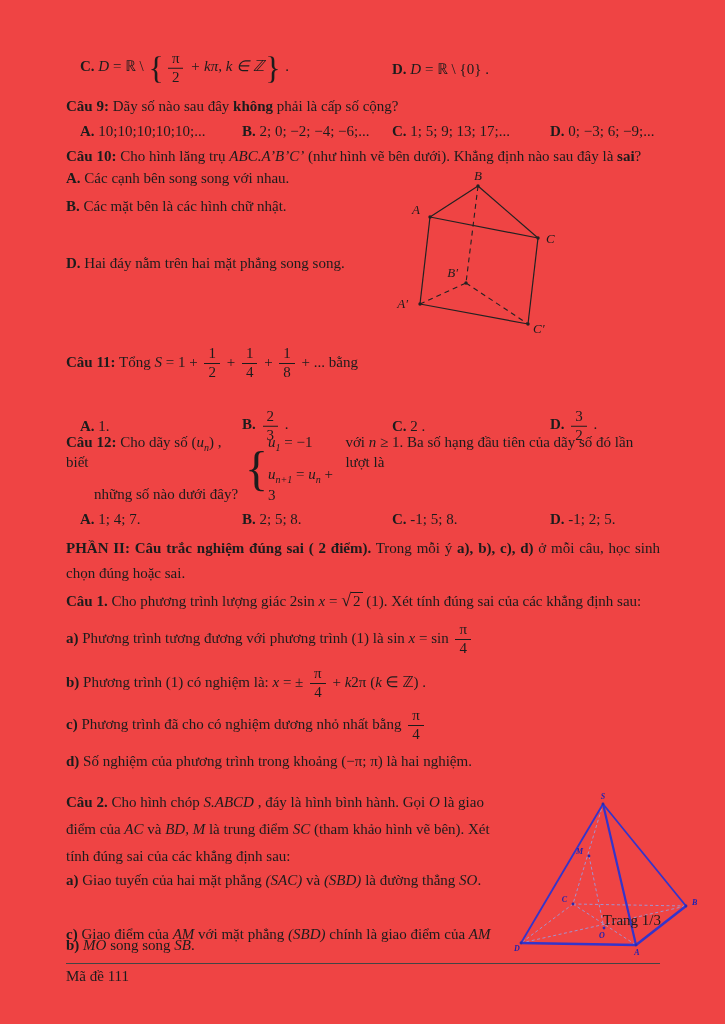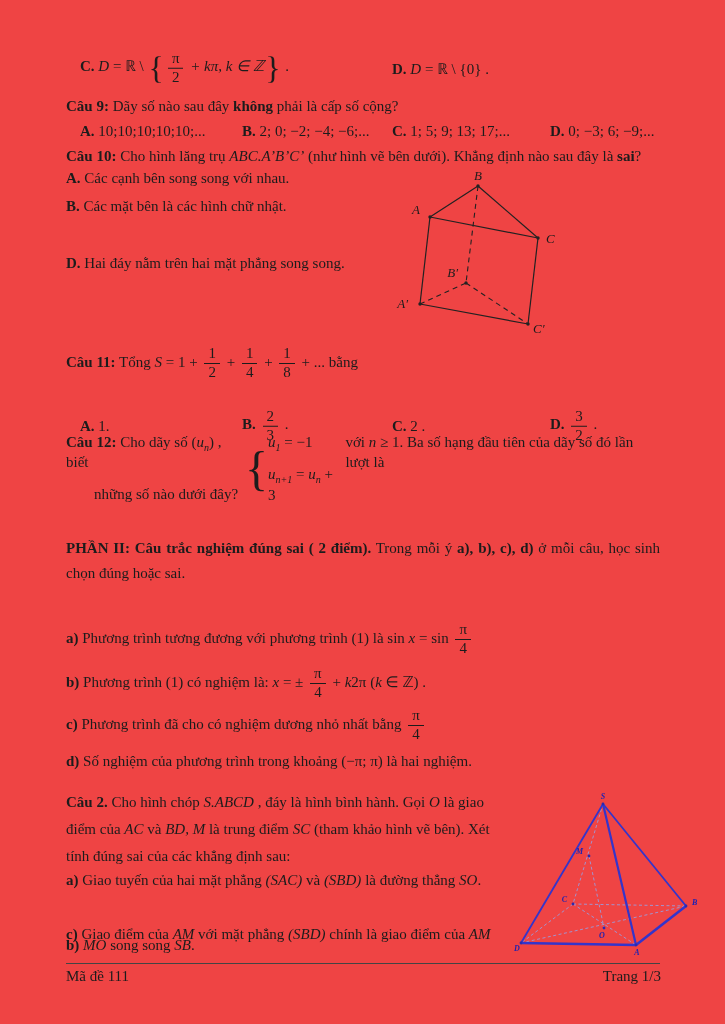--- a/index.html
+++ b/index.html
@@ -29,21 +29,21 @@
   .c1{left:14px;}.c2{left:176px;}.c3{left:326px;}.c4{left:484px;}
   
   .sysrow{display:flex;}
   .system{display:inline-flex;align-items:center;margin:0 6px;}
   .sys-lines{display:flex;flex-direction:column;gap:12px;}
   
   .justify{text-align:justify;line-height:25px;}
   
   .footer-rule{position:absolute;left:66px;width:594px;top:963px;border-top:1.6px solid #444;}
   .footer-left{position:absolute;left:66px;top:968px;}
-  .footer-right{position:absolute;right:64px;top:968px;text-align:center;}
+  .footer-right{position:absolute;right:64px;top:912px;text-align:center;}
   svg text{font-family:"Liberation Serif",serif;}
   .fig{position:absolute;}
 </style>
 </head>
 <body>
 
 <div id="page">
 
   <div class="optrow tall" style="top:46px;">
     <span class="optcell c1"><span class="b">C. </span><span class="i">D</span><span> = ℝ \ </span><span class="brace">{</span><span class="frac">
@@ -126,23 +126,30 @@
     <span class="system">
       <span class="brace-big">{</span>
       <span class="sys-lines">
         <span><span class="i">u</span><sub class="i">1</sub><span> = −1</span></span>
         <span><span class="i">u</span><sub class="i">n+1</sub><span> = </span><span class="i">u</span><sub class="i">n</sub><span> + 3</span></span>
       </span>
     </span>
     <span><span>với </span><span class="i">n</span><span> ≥ 1. Ba số hạng đầu tiên của dãy số đó lần lượt là</span></span>
   </div>
   <div class="line" style="top:484px;margin-left:28px;"><span>những số nào dưới đây?</span></div>
+  <div class="optrow" style="top:506px;">
+    <span class="optcell c1"><span class="b">A.</span><span> 1; 4; 7.</span></span>
+    <span class="optcell c2"><span class="b">B.</span><span> 2; 5; 8.</span></span>
+    <span class="optcell c3"><span class="b">C.</span><span> -1; 5;  8.</span></span>
+    <span class="optcell c4"><span class="b">D.</span><span> -1; 2; 5.</span></span>
+  </div>
 
   <div class="line justify" style="top:536px;"><span class="b">PHẦN II: Câu trắc nghiệm đúng sai ( 2 điểm).</span><span> Trong mỗi ý </span><span class="b">a), b), c), d)</span><span> ở mỗi câu, học sinh chọn đúng hoặc sai.</span></div>
 
+  <div class="line" style="top:588px;"><span class="b">Câu 1.</span><span> Cho phương trình lượng giác  2sin </span><span class="i">x</span><span> = </span><span class="sqrt"><span class="rad">√</span><span class="radbody">2</span></span><span>  (1). Xét tính đúng sai của các khẳng định sau:</span></div>
   <div class="line" style="top:622px;"><span class="b">a)</span><span> Phương trình tương đương với phương trình (1) là  sin </span><span class="i">x</span><span> = sin </span><span class="frac">
         <span class="fn">π</span>
         <span class="fd">4</span>
       </span></div>
   <div class="line" style="top:666px;"><span class="b">b)</span><span> Phương trình (1) có nghiệm là:  </span><span class="i">x</span><span> = ± </span><span class="frac">
         <span class="fn">π</span>
         <span class="fd">4</span>
       </span><span> + </span><span class="i">k</span><span>2π (</span><span class="i">k</span><span> ∈ ℤ) .</span></div>
   <div class="line" style="top:708px;"><span class="b">c)</span><span> Phương trình đã cho có nghiệm dương nhỏ nhất bằng  </span><span class="frac">
         <span class="fn">π</span>

